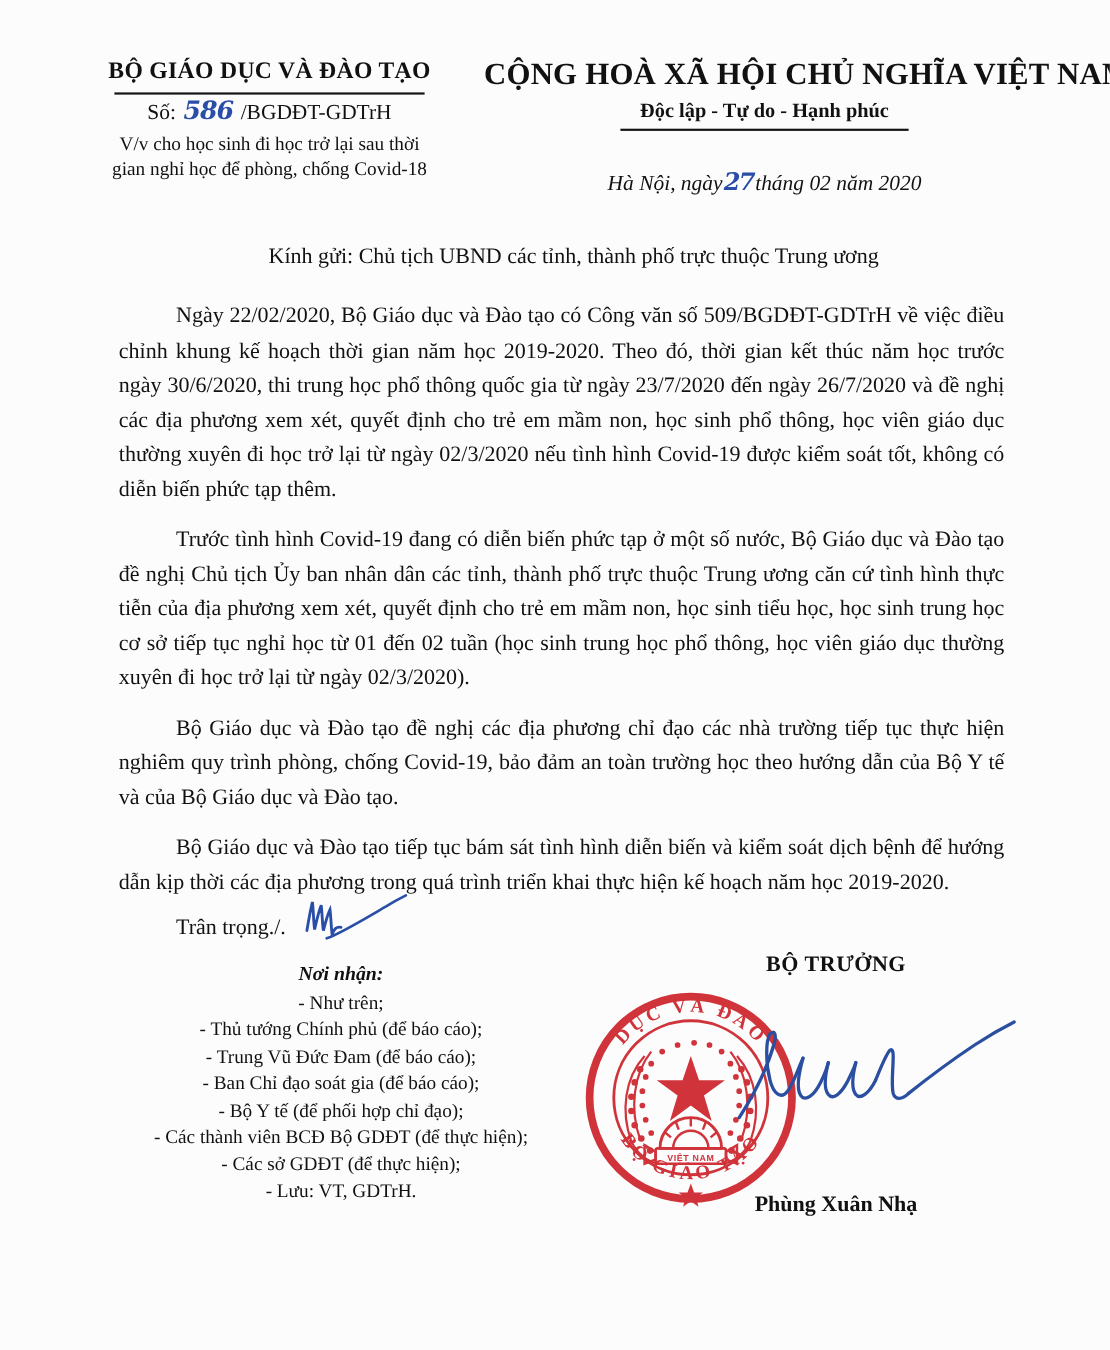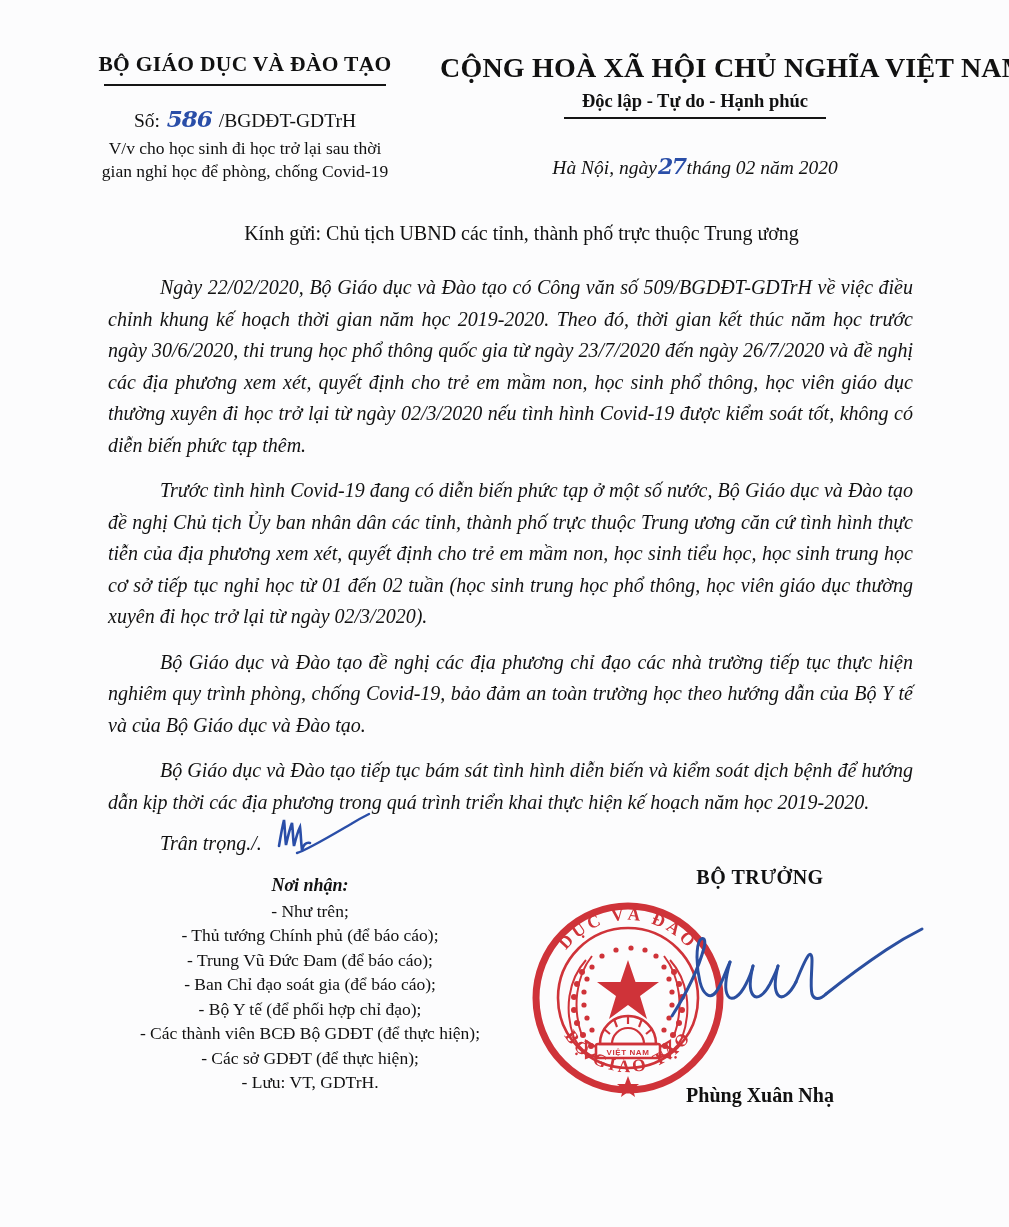--- a/index.html
+++ b/index.html
@@ -68,21 +68,21 @@
     white-space: nowrap;
   }
   .rule-right {
     width: 262px;
     height: 2px;
     background: #151515;
     margin: 5px auto 0 auto;
   }
 
   .doc-number {
-    margin-top: 19px;
+    margin-top: 1px;
     font-size: 19.5px;
     text-align: center;
     white-space: nowrap;
   }
   .handwritten-num {
     color: #2a4ea8;
     font-family: "DejaVu Serif", serif;
     font-style: italic;
     font-weight: bold;
     font-size: 23px;
@@ -124,21 +124,20 @@
     padding-left: 34px;
     box-sizing: border-box;
   }
   .body-text {
     position: absolute;
     top: 272px;
     left: 108px;
     width: 805px;
     font-size: 20px;
     line-height: 31.5px;
-    font-style: italic;
   }
   .body-text p {
     margin: 0 0 14px 0;
     text-align: justify;
     text-indent: 52px;
     hyphens: none;
   }
   .body-text p.last-para { margin-bottom: 8px; }
   .closing {
     text-indent: 52px;
@@ -234,21 +233,21 @@
       <div class="rule-left"></div>
 
       <div class="doc-number">
         <span>Số:</span>
         <span class="handwritten-num">586</span>
         <span>/BGDĐT-GDTrH</span>
       </div>
 
       <div class="subject">
         <span class="l1">V/v cho học sinh đi học trở lại sau thời</span>
-        <span class="l2">gian nghỉ học để phòng, chống Covid-19</span>
+        <span class="l2">gian nghỉ học để phòng, chống Covid-18</span>
       </div>
     </div>
 
     <div class="hdr-right">
       <div class="nation-name">CỘNG HOÀ XÃ HỘI CHỦ NGHĨA VIỆT NAM</div>
       <div class="motto">Độc lập - Tự do - Hạnh phúc</div>
       <div class="rule-right"></div>
 
       <div class="place-date">
         <span>Hà Nội, ngày</span><span class="handwritten-day">27</span><span>tháng 02 năm 2020</span>

